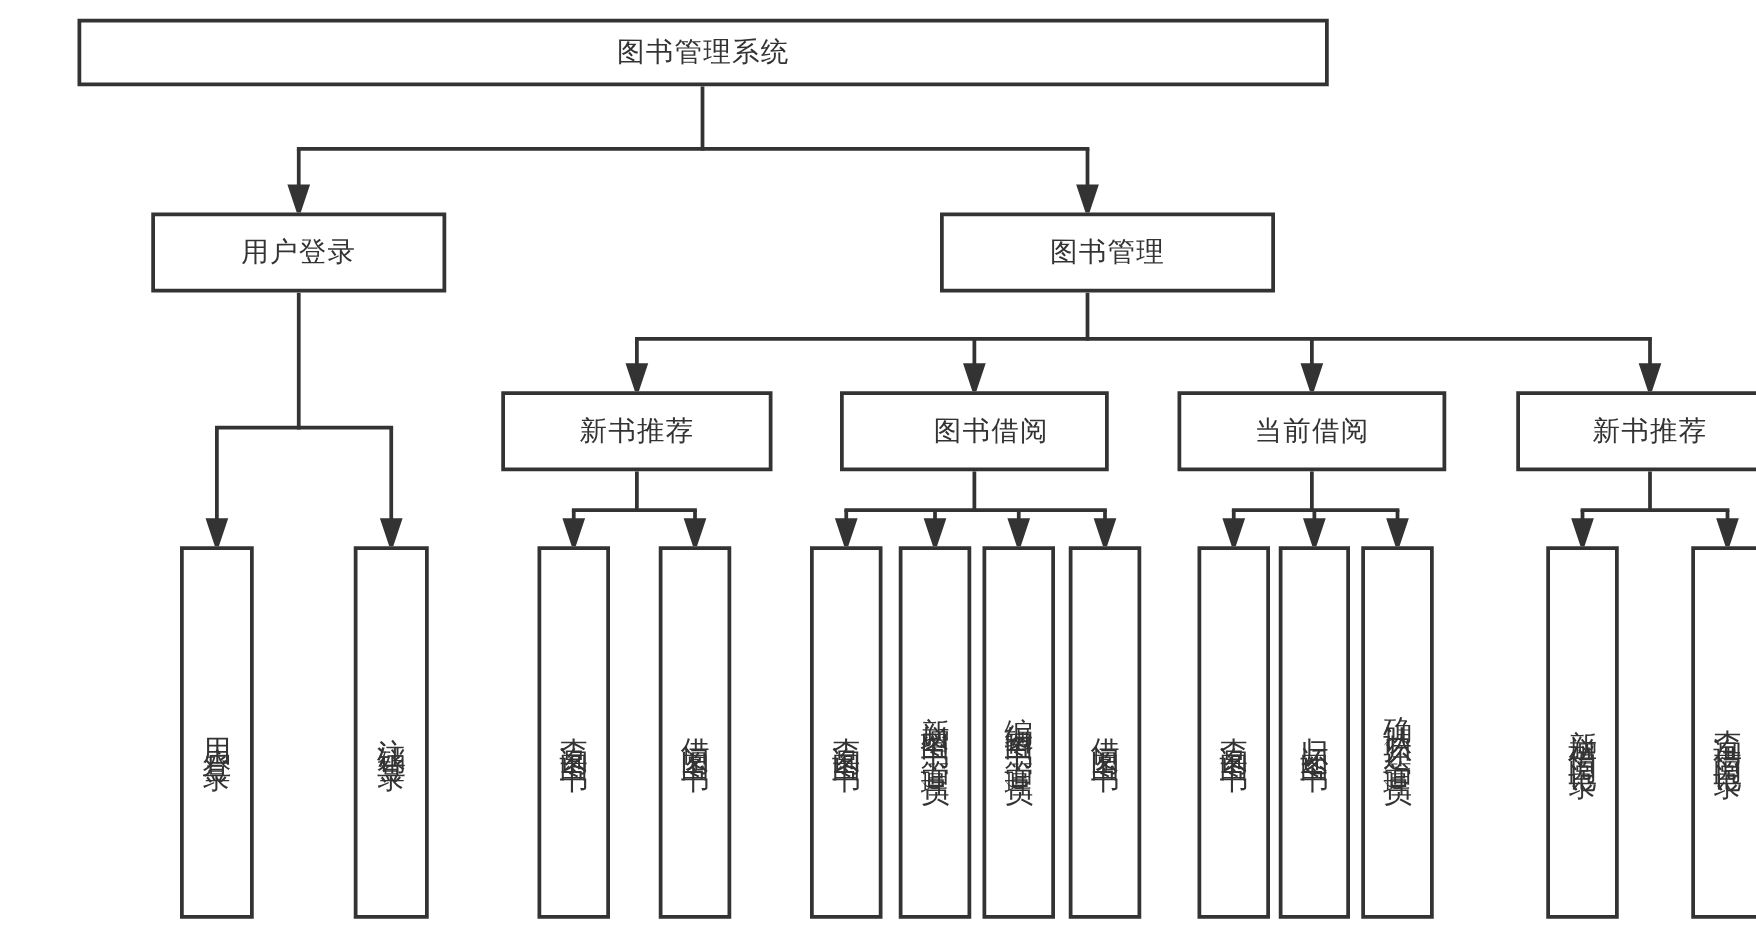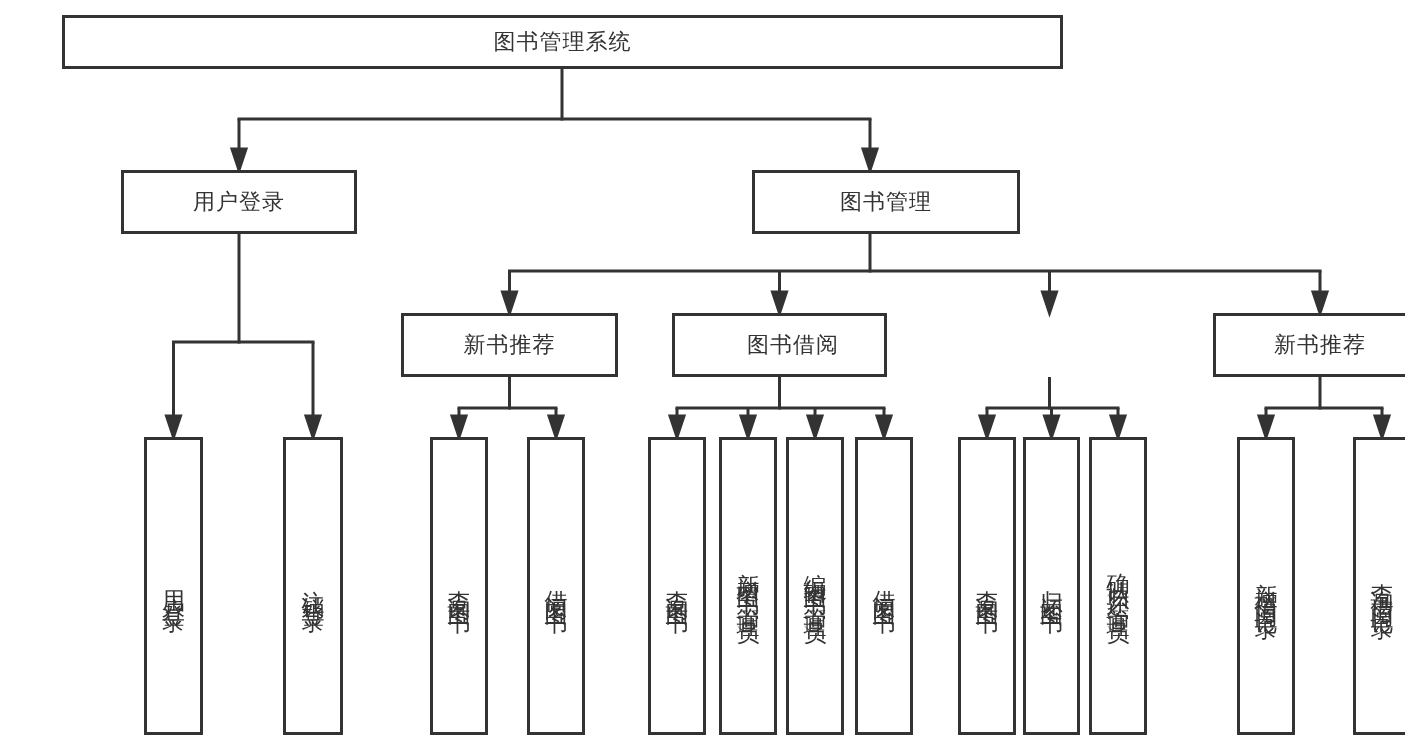--- a/index.html
+++ b/index.html
@@ -129,20 +129,21 @@
     </g>
   </svg>
 
   <div class="box hbox node" style="left:22px; top:15px; width:1001px; height:54px;">图书管理系统</div>
 
   <div class="box hbox node" style="left:81px; top:170px; width:236px; height:64px;">用户登录</div>
   <div class="box hbox node" style="left:712px; top:170px; width:268px; height:64px;">图书管理</div>
 
   <div class="box hbox node" style="left:361px; top:313px; width:217px; height:64px;">新书推荐</div>
   <div class="box hbox node" style="left:632px; top:313px; width:215px; height:64px;padding-left:27px;">图书借阅</div>
+  <div class="box hbox node" style="left:902px; top:313px; width:215px; height:64px;">当前借阅</div>
   <div class="box hbox node" style="left:1173px; top:313px; width:214px; height:64px;">新书推荐</div>
 
   <div class="box vbox node" style="left:104px; top:437px; width:59px; height:298px;">用户登录</div>
   <div class="box vbox node" style="left:243px; top:437px; width:60px; height:298px;">注销登录</div>
 
   <div class="box vbox node" style="left:390px; top:437px; width:58px; height:298px;">查询图书</div>
   <div class="box vbox node" style="left:487px; top:437px; width:58px; height:298px;">借阅图书</div>
 
   <div class="box vbox node" style="left:608px; top:437px; width:58px; height:298px;">查询图书</div>
   <div class="box vbox node" style="left:679px; top:437px; width:58px; height:298px;">新增图书（管理员）</div>

